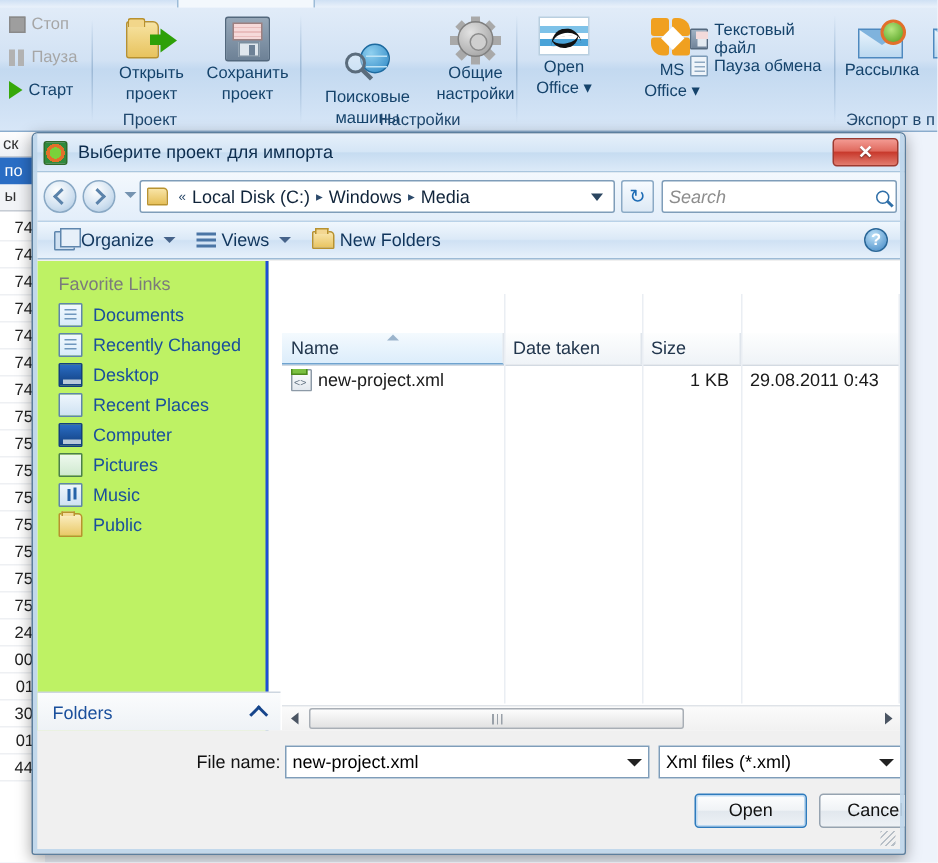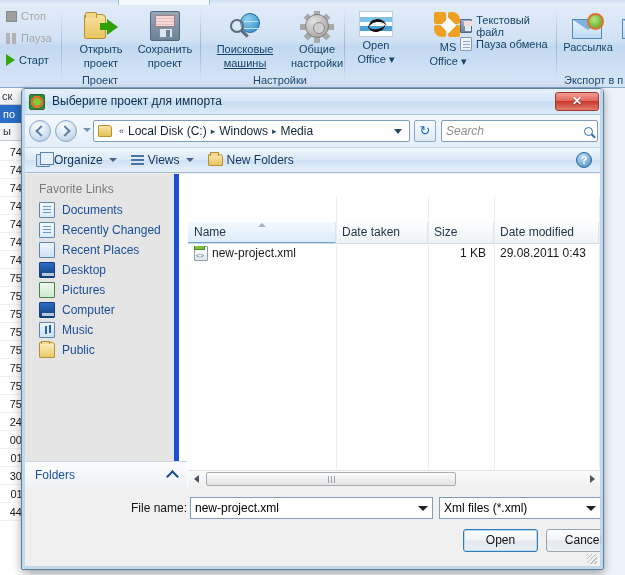--- a/index.html
+++ b/index.html
@@ -249,21 +249,21 @@
   .tb-ico-newf::after { content: ""; position: absolute; left: 1px; top: -3px; width: 7px; height: 3px;
     background: #f3d792; border: 1px solid #b8922f; border-bottom: none; }
   .tb-help { margin-left: auto; margin-right: 8px; width: 16px; height: 16px; border-radius: 50%;
     background: radial-gradient(circle at 40% 30%, #bfe2f8, #3f86c4); border: 1px solid #2a6798;
     color: #fff; font-size: 11px; font-weight: bold; text-align: center; line-height: 14px; cursor: pointer; }
 
   .body-area { position: absolute; left: 3px; top: 85px; width: 575px; height: 313px; background: #fff; }
 
   
   .sidebar { position: absolute; left: 0; top: 0; width: 154px; height: 313px;
-    background: #e5e5e5; border-right: 5px solid #1d4ed8; }
+    background: #bef264; border-right: 2px solid #1d4ed8; }
   .sb-head { font-size: 12px; color: #7b7b7b; padding: 8px 0 4px 14px; }
   .sb-item { display: flex; align-items: center; gap: 7px; padding: 2px 0 2px 14px; cursor: pointer; }
   .sb-item span.t { font-size: 12px; color: #1a4f9c; }
   .sb-ico { width: 16px; height: 16px; flex: none; border: 1px solid #5f85ab; border-radius: 1px;
     background: linear-gradient(to bottom,#eef6fd,#cfe2f2); position: relative; }
   .sb-ico.doc { background: linear-gradient(to bottom,#f2f9ff,#d9ecf9); }
   .sb-ico.doc::after { content: ""; position: absolute; left: 3px; top: 3px; width: 8px; height: 1px;
     background: #6f97bd; box-shadow: 0 3px 0 #6f97bd, 0 6px 0 #6f97bd; }
   .sb-ico.green { border-color: #4b7f4b; background: linear-gradient(to bottom,#eef9ee,#cfe9cf); }
   .sb-ico.screen { background: linear-gradient(to bottom,#2a6dc4,#123f7f); border-color: #123f7f; }
@@ -375,21 +375,21 @@
             <span class="shutter"></span>
         </span>
         <span class="lbl">Сохранить</span>
         <span class="lbl">проект</span>
       </div>
       <div class="rgroup-label" style="width:200px">Проект</div>
     </div>
     <div class="rgroup-sep" style="left:200px; top:10px; height:72px;"></div>
 
     <div class="rgroup" style="left:206px; width:140px;">
-      <div class="rbtn big" style="left:4px; top:8px; width:70px;text-decoration:underline;">
+      <div class="rbtn big" style="left:4px; top:24px; width:70px;">
         <span class="ic-globe ico">
           <span class="gl"></span>
             <span class="mag"></span>
             <span class="mag-h"></span>
         </span>
         <span class="lbl">Поисковые</span>
         <span class="lbl">машины</span>
       </div>
       <div class="rbtn big" style="left:76px; top:8px; width:70px;">
         <span class="ic-gear ico">
@@ -550,34 +550,34 @@
       <div id="sb-items">
           <div class="sb-item">
             <span class="sb-ico doc"></span>
             <span class="t">Documents</span>
           </div>
           <div class="sb-item">
             <span class="sb-ico doc"></span>
             <span class="t">Recently Changed</span>
           </div>
           <div class="sb-item">
+            <span class="sb-ico screen"></span>
+            <span class="t">Desktop</span>
+          </div>
+          <div class="sb-item">
             <span class="sb-ico "></span>
             <span class="t">Recent Places</span>
           </div>
           <div class="sb-item">
             <span class="sb-ico screen"></span>
-            <span class="t">Desktop</span>
+            <span class="t">Computer</span>
           </div>
           <div class="sb-item">
             <span class="sb-ico green"></span>
             <span class="t">Pictures</span>
-          </div>
-          <div class="sb-item">
-            <span class="sb-ico screen"></span>
-            <span class="t">Computer</span>
           </div>
           <div class="sb-item">
             <span class="sb-ico music"></span>
             <span class="t">Music</span>
           </div>
           <div class="sb-item">
             <span class="sb-ico folder"></span>
             <span class="t">Public</span>
           </div>
         </div>
@@ -585,21 +585,20 @@
         <span class="t">Folders</span>
         <span class="fb-chev"></span>
       </div>
     </div>
 
     <div class="filelist">
       <div class="col-head" id="col-head">
           <div class="col selected" style="width: 148px;"><span class="sort-arrow"></span><span>Name</span></div>
           <div class="col" style="width: 92px;"><span>Date taken</span></div>
           <div class="col" style="width: 66px;"><span>Size</span></div>
-          <div class="col" style="width: 105px;"><span>Date modified</span></div>
         </div>
       <div class="grid-lines">
         <span class="gl-v" style="left:148px"></span>
         <span class="gl-v" style="left:240px"></span>
         <span class="gl-v" style="left:306px"></span>
         <span class="gl-v" style="left:411px"></span>
       </div>
       <div id="file-rows">
           <div class="frow">
             <div class="cell" style="width: 148px; display: flex; align-items: center; padding-left: 0px;">

